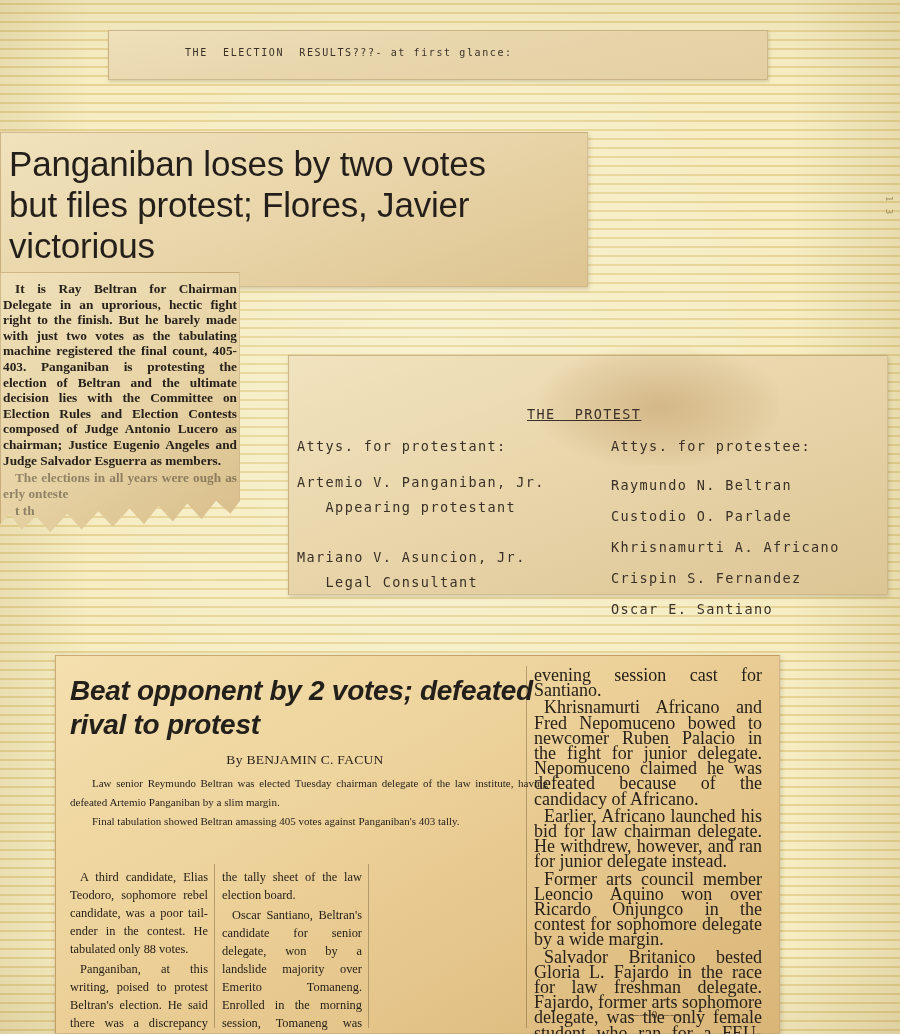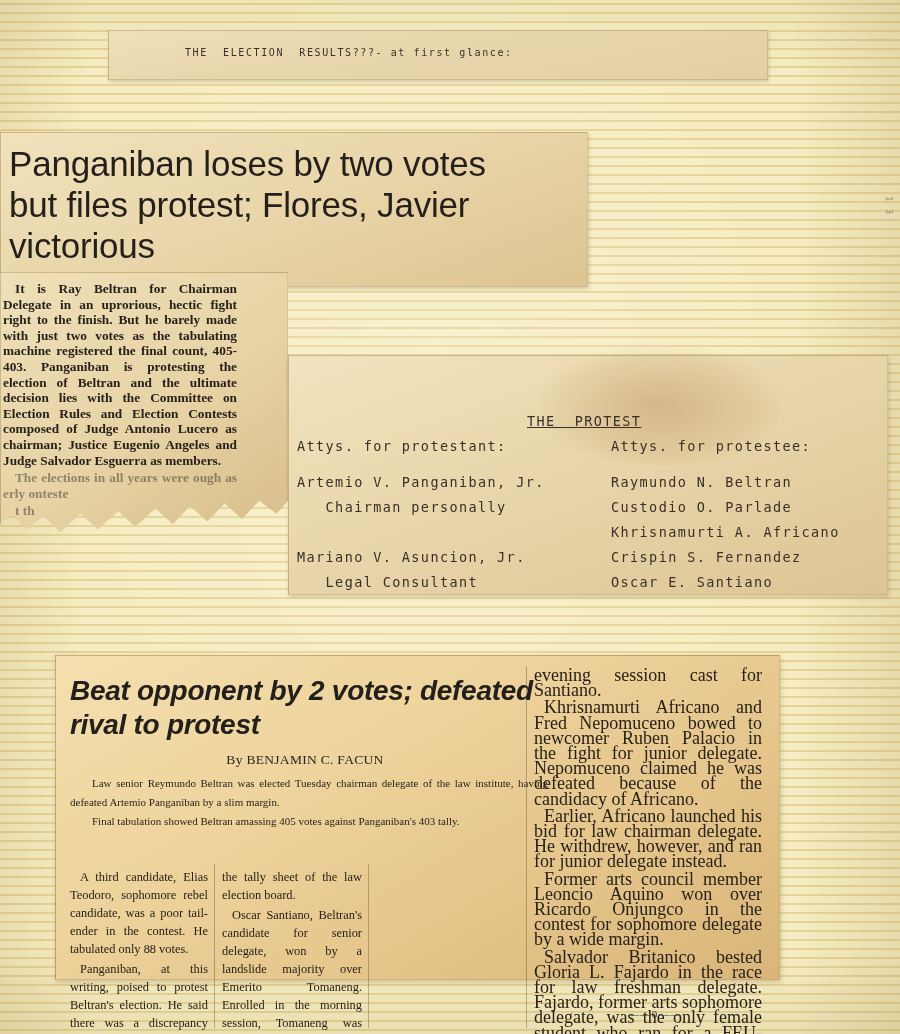--- a/index.html
+++ b/index.html
@@ -89,21 +89,21 @@
     left: 8px;
     top: 10px;
     width: 486px;
     letter-spacing: -0.2px;
   }
 
   
   #left-col-clip {
     left: 0px;
     top: 272px;
-    width: 288px;
+    width: 240px;
     height: 260px;
     background: linear-gradient(145deg, #efe0b9 0%, #e7d3a5 55%, #d8bd8a 100%);
     border: 1px solid rgba(150,120,70,0.28);
     box-shadow: 1px 2px 4px rgba(90,70,30,0.20);
     
     clip-path: polygon(0% 0%, 100% 0%, 100% 88%, 96% 93%, 90% 88%, 84% 95%,
       78% 89%, 72% 96%, 66% 90%, 60% 97%, 54% 91%, 47% 98%, 41% 92%, 34% 99%,
       28% 93%, 21% 100%, 15% 94%, 9% 99%, 4% 93%, 0% 97%);
   }
   #left-col-clip .body {
@@ -143,31 +143,30 @@
     font-size: 13.5px;
     letter-spacing: 1.4px;
     color: #3a3027;
     position: absolute;
     white-space: pre;
   }
   #protest-title {
     left: 238px;
     top: 50px;
     text-decoration: underline;
-    margin-top: 7px;
   }
   #protest-col-a { left: 8px; top: 114px; line-height: 25px; }
-  #protest-col-b { left: 322px; top: 114px; line-height: 25px; }
+  #protest-col-b { left: 322px; top: 114px; line-height: 31px; }
 
   
   #article-clip {
     left: 55px;
     top: 655px;
     width: 725px;
-    height: 325px;
+    height: 379px;
     background: linear-gradient(150deg, #f4dfae 0%, #eed49d 35%, #e4c489 70%, #d9b578 100%);
     border: 1px solid rgba(150,110,60,0.35);
     box-shadow: 1px 2px 5px rgba(90,70,30,0.25);
   }
   #article-headline {
     position: absolute;
     left: 14px;
     top: 18px;
     width: 470px;
     font-family: "Liberation Sans", sans-serif;
@@ -268,21 +267,21 @@
   </div>
 </div>
 
 <div class="clip" id="protest-clip">
   <div class="stain"></div>
   <div class="typed" id="protest-title">THE  PROTEST</div>
   <div class="typed" style="left:8px; top:82px;">Attys. for protestant:</div>
   <div class="typed" style="left:322px; top:82px;">Attys. for protestee:</div>
 
   <div class="typed" id="protest-col-a"><span>Artemio V. Panganiban, Jr.</span>
-<span>   Chairman personally</span>
+<span>   Appearing protestant</span>
 <span></span>
 <span>Mariano V. Asuncion, Jr.</span>
 <span>   Legal Consultant</span></div>
 
   <div class="typed" id="protest-col-b"><span>Raymundo N. Beltran</span>
 <span>Custodio O. Parlade</span>
 <span>Khrisnamurti A. Africano</span>
 <span>Crispin S. Fernandez</span>
 <span>Oscar E. Santiano</span></div>
 </div>

